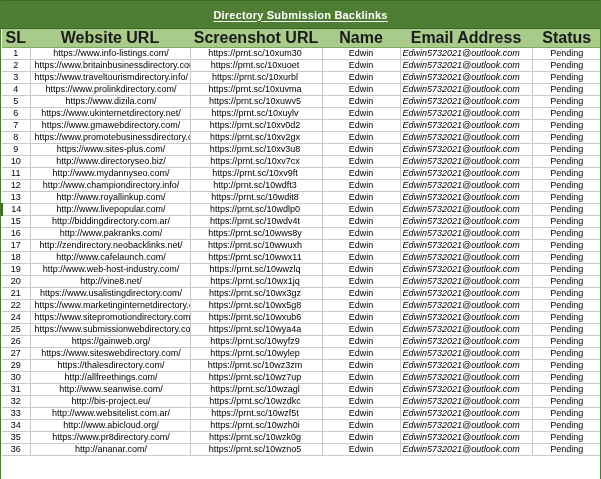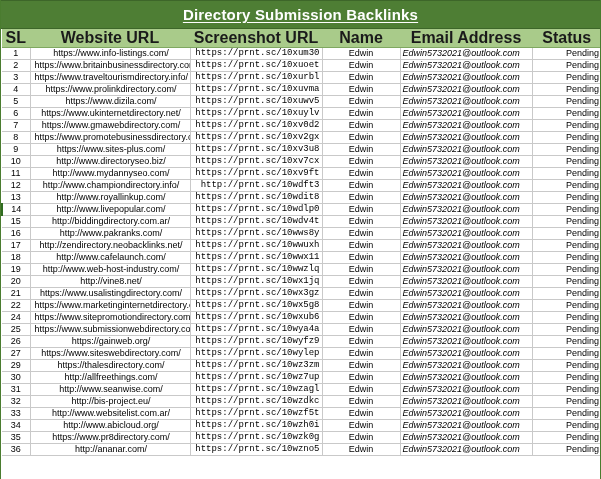--- a/index.html
+++ b/index.html
@@ -31,21 +31,21 @@
     background: #4e7e34;
     border-top: 1px solid #3d6629;
     border-bottom: 1px solid #3d6629;
     display: flex;
     align-items: center;
     justify-content: center;
     box-sizing: border-box;
   }
   .title-text {
     color: #ffffff;
-    font-size: 15px;
+    font-size: 11px;
     font-weight: bold;
     letter-spacing: 0.2px;
     text-decoration: underline;
     text-underline-offset: 2px;
     white-space: nowrap;
   }
   
   table.grid {
     border-collapse: collapse;
     table-layout: fixed;
@@ -81,24 +81,24 @@
     padding: 0 2px;
     border-right: 1px solid #c9c9c9;
     border-bottom: 1px solid #c9c9c9;
     color: #000000;
     font-size: 9px;
     white-space: nowrap;
     overflow: hidden;
     background: #ffffff;
     box-sizing: border-box;
   }
-  tbody td:last-child { border-right: none; text-align: right; }
+  tbody td:last-child { border-right: none; }
   td.sl      { text-align: center; }
   td.site    { text-align: center;   padding-left: 4px; }
-  td.shot    { text-align: right;   padding-left: 0; font-family: Liberation Mono, monospace; }
+  td.shot    { text-align: center;   padding-left: 0; }
   td.name    { text-align: center; }
   td.email   { text-align: left; font-style: italic; }
   td.status  { text-align: center; }
   tbody tr.row-mark td.sl { border-left: 2px solid #2f6b20; }
 </style>
 </head>
 <body>
 
 <div class="sheet">
 

